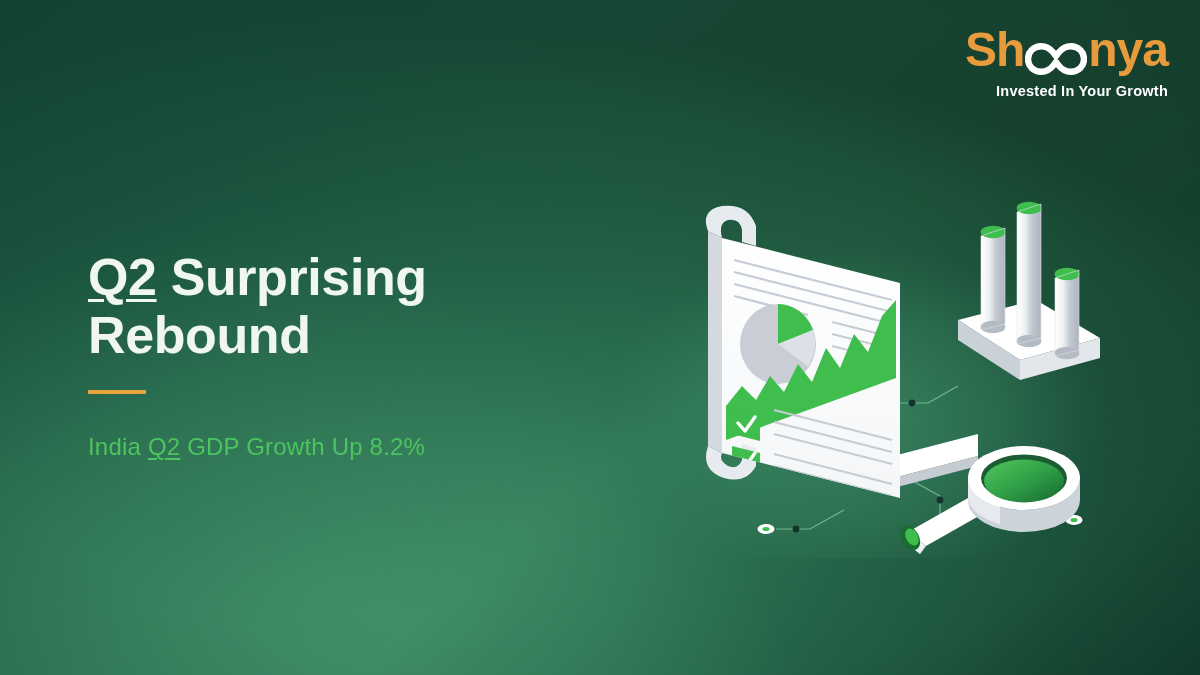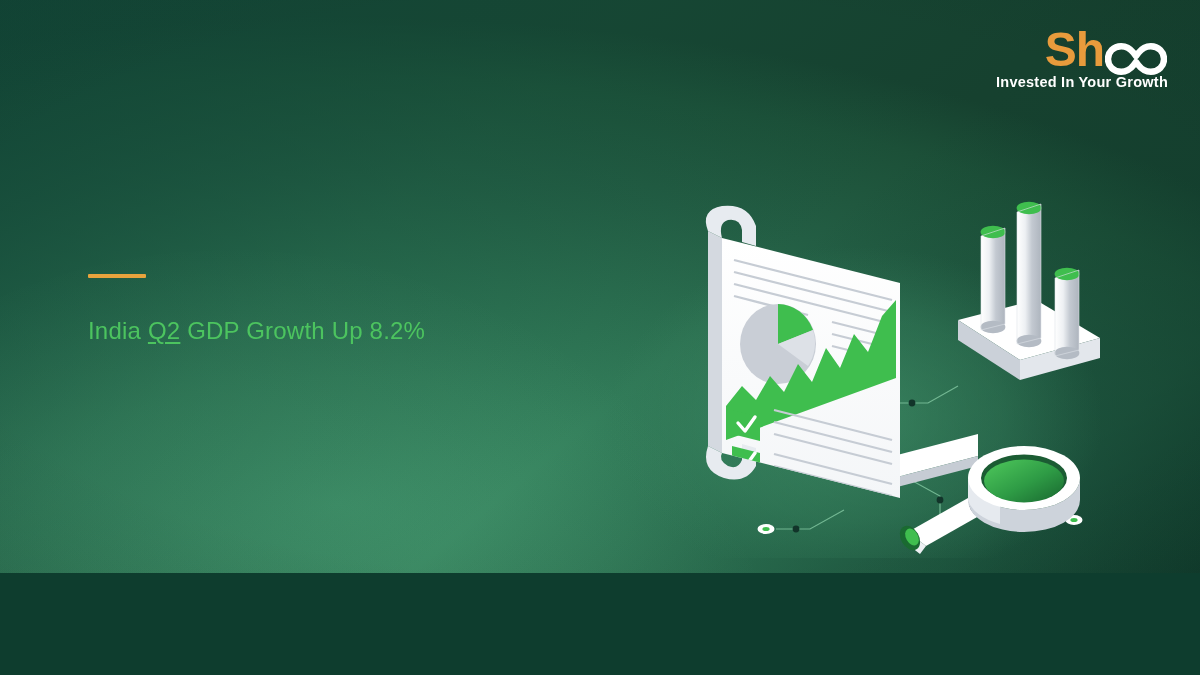--- a/index.html
+++ b/index.html
@@ -5,21 +5,21 @@
 <style>
   * { margin:0; padding:0; box-sizing:border-box; }
   html, body {
     width:1200px; height:675px; overflow:hidden;
     font-family:"Liberation Sans", sans-serif;
     background:#0E3D2E;
   }
 
   .banner {
     position:relative;
-    width:1200px; height:573px;
+    width:1200px; height:675px;
     overflow:hidden;
     background:#1C5745;
     padding-left:27px;
   }
 
   
   .bg-base {
     position:absolute; inset:0;
     background:
       radial-gradient(ellipse 95% 85% at 28% 88%, #3C8E67 0%, #34805C 26%, #2B6F50 48%, #235E44 68%, #1C5038 88%, #16412F 100%);
@@ -54,20 +54,21 @@
     color:#E89B3C; line-height:1;
   }
   .logo-sh, .logo-nya { color:#E89B3C; }
   .logo-infinity {
     display:inline-block;
     width:62px; height:34px;
     margin:0 1px;
     position:relative; top:3px;
   }
   .logo-tag {
+    margin-top:9px;
     font-size:14.5px; font-weight:bold; color:#FFFFFF;
     letter-spacing:.25px;
   }
 
   
   .copy {
     position:absolute; left:88px; top:248px;
     width:640px; z-index:5;
   }
   .headline {
@@ -106,25 +107,30 @@
   <div class="bg-vignette"></div>
 
   <div class="logo-block">
     <div class="logo-word">
       <span class="logo-sh">Sh</span>
       <span class="logo-infinity">
         <svg viewBox="0 0 62 34" xmlns="http://www.w3.org/2000/svg" aria-hidden="true">
           <path d="M16.2 4.2C8.4 4.2 3.0 10.1 3.0 17c0 6.9 5.4 12.8 13.2 12.8 5.6 0 9.6-3.1 12.4-6.7l2.4-3.1 2.4 3.1c2.8 3.6 6.8 6.7 12.4 6.7 7.8 0 13.2-5.9 13.2-12.8 0-6.9-5.4-12.8-13.2-12.8-5.6 0-9.6 3.1-12.4 6.7L31 14.1l-2.4-3.2C25.8 7.3 21.8 4.2 16.2 4.2z" fill="none" stroke="#FFFFFF" stroke-width="6.4" stroke-linejoin="round"></path>
         </svg>
       </span>
+      <span class="logo-nya">nya</span>
     </div>
     <div class="logo-tag">Invested In Your Growth</div>
   </div>
 
   <div class="copy">
+    <h1 class="headline">
+      <span class="u">Q2</span><span> Surprising</span><br>
+      <span>Rebound</span>
+    </h1>
 
     <div class="divider"></div>
 
     <p class="subline">
       <span>India </span><span class="u">Q2</span><span> GDP Growth Up 8.2%</span>
     </p>
   </div>
 
   <div class="illo">
     <svg viewBox="0 0 500 410" xmlns="http://www.w3.org/2000/svg" aria-hidden="true">

